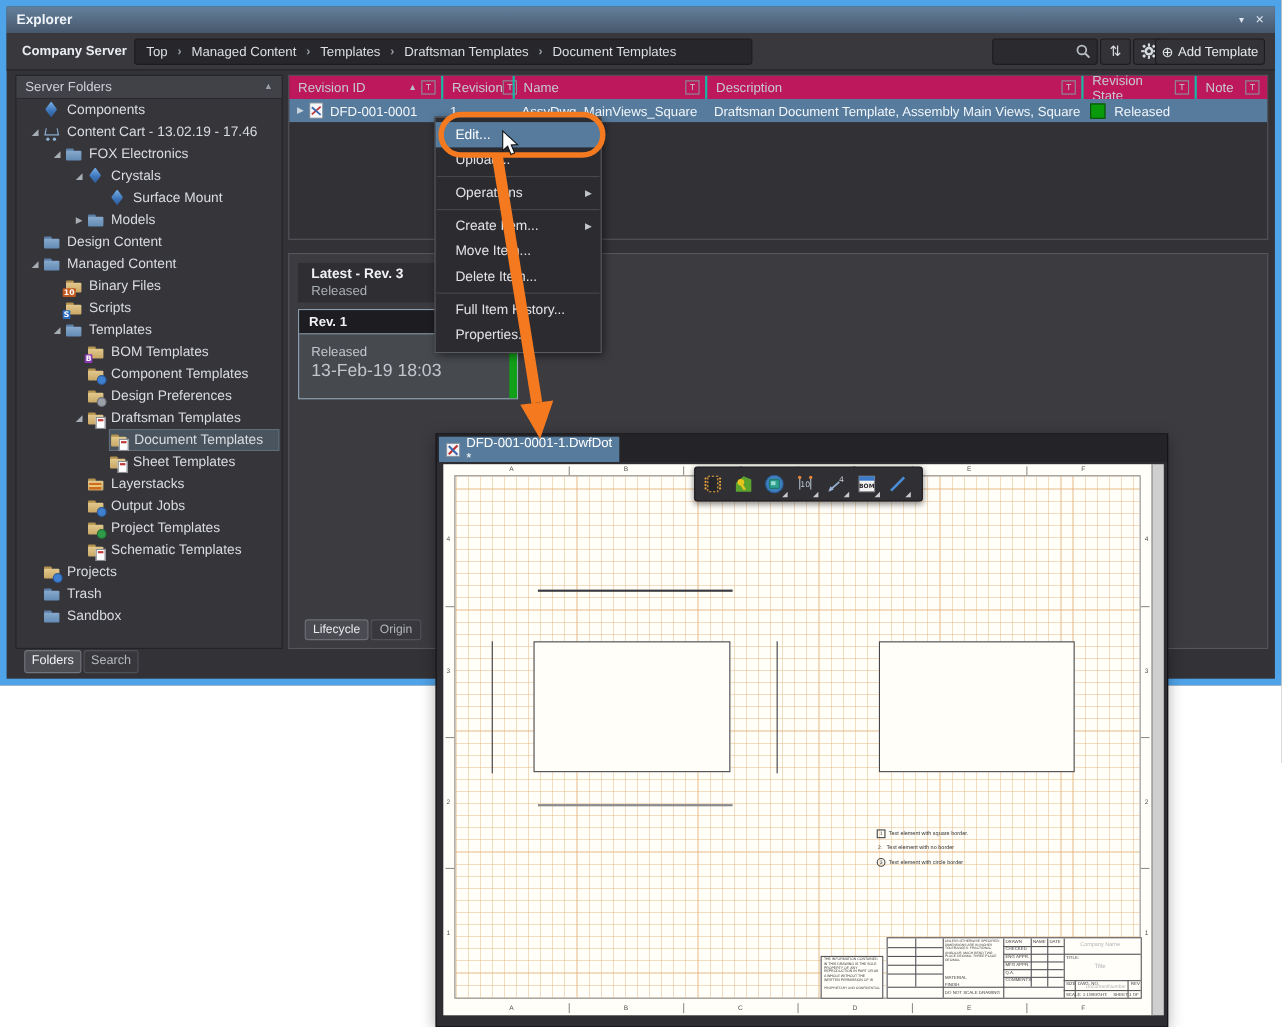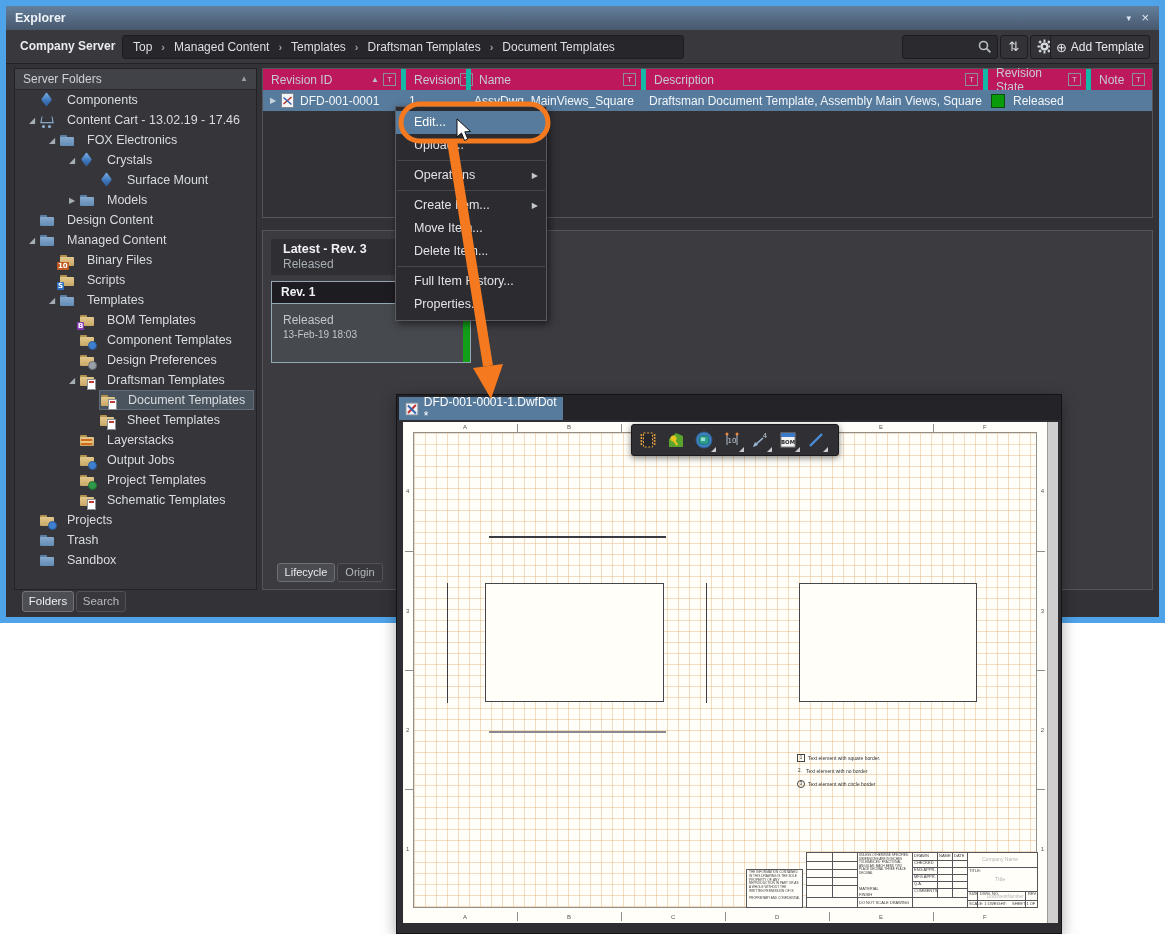--- a/index.html
+++ b/index.html
@@ -24,21 +24,21 @@
   #addbtn{left:1044px;width:98px;font-size:12px;line-height:22px;}
   #addbtn .plus{font-size:13px;margin-right:4px;vertical-align:-1px;}
   
   #sidebar{left:8px;top:62px;width:241px;height:520px;background:#35353a;border:1px solid #232327;}
   #sbhead{left:0;top:0;right:0;height:20px;background:#414148;border-bottom:1px solid #2a2a2e;
           color:#ced2d7;font-size:12px;line-height:20px;padding-left:8px;}
   #sbhead .col{position:absolute;right:8px;top:0;font-size:8px;color:#9aa0a8;}
   #tree{left:0;top:21px;right:0;bottom:0;overflow:hidden;}
   .ti{height:20px;display:flex;align-items:center;color:#d9dce0;font-size:12.5px;white-space:nowrap;}
   .ti .arw{width:14px;text-align:center;font-size:8px;color:#a7adb5;flex:0 0 14px;}
-  .ti .lbl{margin-left:12px;}
+  .ti .lbl{margin-left:6px;}
   .d0{padding-left:10px}.d1{padding-left:30px}.d2{padding-left:50px}.d3{padding-left:70px}
   .hl{display:flex;align-items:center;flex:1;background:#4a545e;border:1px solid #606d79;height:18px;margin-right:2px;}
   
   .ic{width:16px;height:15px;position:relative;flex:0 0 16px;display:inline-block;}
   .ic.chip::before{content:"";position:absolute;left:3px;top:2px;width:9px;height:9px;
      background:linear-gradient(135deg,#7db2e8 0%,#3f78bd 55%,#2c5a96 100%);transform:rotate(45deg) skew(8deg,8deg);border-radius:1px;}
   .ic.cart::before{content:"";position:absolute;left:2px;top:3px;width:10px;height:6px;
      border:1.3px solid #8fb4d8;border-top:none;transform:perspective(10px) rotateX(18deg);}
   .ic.cart::after{content:"";position:absolute;left:3px;bottom:0;width:3px;height:3px;border-radius:50%;
      box-shadow:6px 0 0 #8fb4d8;background:#8fb4d8;}
@@ -57,40 +57,40 @@
   .stripebdg{position:absolute;z-index:2;left:2px;top:6px;width:11px;height:6px;
        background:repeating-linear-gradient(180deg,#d06a20 0 2px,#e8c97a 2px 4px);}
   
   .stab{height:19px;border-radius:3px;font-size:11.5px;text-align:center;line-height:19px;}
   .stab.on{background:#4d4d54;border:1px solid #73737c;color:#eef0f3;}
   .stab.off{background:#37373c;border:1px solid #505057;color:#b6bac0;}
   
   #tablepanel{left:256px;top:62px;width:889px;height:148px;background:#313136;border:1px solid #55555c;}
   #thead{left:0;top:0;right:0;height:21px;background:#be185d;border-bottom:1px solid #29292d;}
   .th{top:0;height:21px;display:flex;align-items:center;color:#c6cad0;font-size:12px;padding-left:8px;
-      border-left:5px solid #14b8a6;box-sizing:border-box;}
+      border-left:2px solid #14b8a6;box-sizing:border-box;}
   .th:first-child{border-left:none;}
   .th .thl{flex:1;}
   .sortic{color:#b9bec5;font-size:8px;margin-right:4px;}
   .flt{width:11px;height:11px;border:1px solid #8a8f96;color:#c6cad0;font-size:8px;line-height:11px;
        text-align:center;margin-right:5px;flex:0 0 11px;}
   #trow{left:0;top:21px;right:0;height:21px;background:#567b9d;display:flex;align-items:center;color:#f2f6fa;font-size:12px;}
   .td{display:flex;align-items:center;box-sizing:border-box;padding-left:8px;height:21px;white-space:nowrap;overflow:hidden;}
   .rowarw{color:#c9d4de;font-size:8px;width:12px;text-align:center;}
   .sw{width:12px;height:12px;background:#0a9b0a;border:1px solid #0b4d0b;margin-right:8px;}
   
   #lowerpanel{left:256px;top:224px;width:889px;height:358px;background:#3b3b40;border:1px solid #55555c;}
   #latestband{left:8px;top:8px;width:212px;height:36px;background:#2e2e33;padding:3px 0 0 12px;box-sizing:border-box;}
   #latestband .t1{color:#f0f2f5;font-size:12.5px;font-weight:bold;}
   #latestband .t2{color:#a9aeb5;font-size:12px;margin-top:1px;}
   #revcard{left:8px;top:50px;width:198px;height:80px;border:1px solid #93a7b7;background:#46494e;}
   #revcard .hdr{height:21px;background:#1d1d21;border-bottom:1px solid #93a7b7;color:#f0f2f5;
         font-size:12px;font-weight:bold;line-height:21px;padding-left:9px;}
   #revcard .b1{color:#c3c7cc;font-size:12px;margin:9px 0 0 11px;}
-  #revcard .b2{color:#c3c7cc;font-size:10px;margin:2px 0 0 11px;}
+  #revcard .b2{color:#c3c7cc;font-size:16px;margin:2px 0 0 11px;}
   #revcard .gbar{position:absolute;right:0;top:21px;bottom:0;width:7px;background:#12a018;}
   .ltab{position:absolute;height:17px;border-radius:3px;font-size:11px;text-align:center;line-height:17px;}
   .ltab.on{background:#4b4b52;border:1px solid #6e6e77;color:#e9ebee;}
   .ltab.off{background:#38383d;border:1px solid #52525a;color:#b4b8be;}
   
   #ctxmenu{left:395px;top:106px;width:150px;background:#2c2c30;border:1px solid #5a5a60;
            box-shadow:2px 3px 8px rgba(0,0,0,.55);padding:4px 0;}
   .mi{height:23px;line-height:23px;color:#e2e3e6;font-size:12.5px;padding-left:18px;position:relative;}
   .mi.hi{background:#567b9d;color:#fff;}
   .mi .sub{position:absolute;right:8px;top:0;font-size:8px;color:#c3c7cc;}

